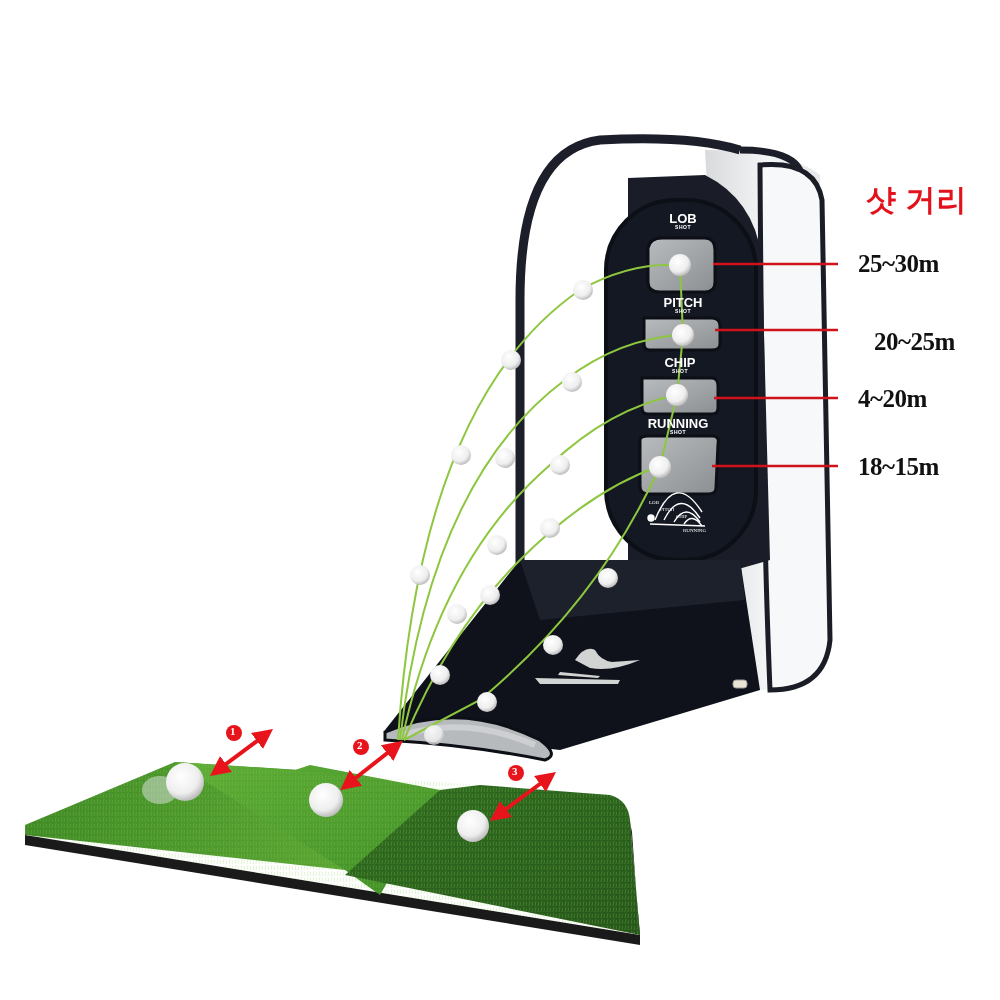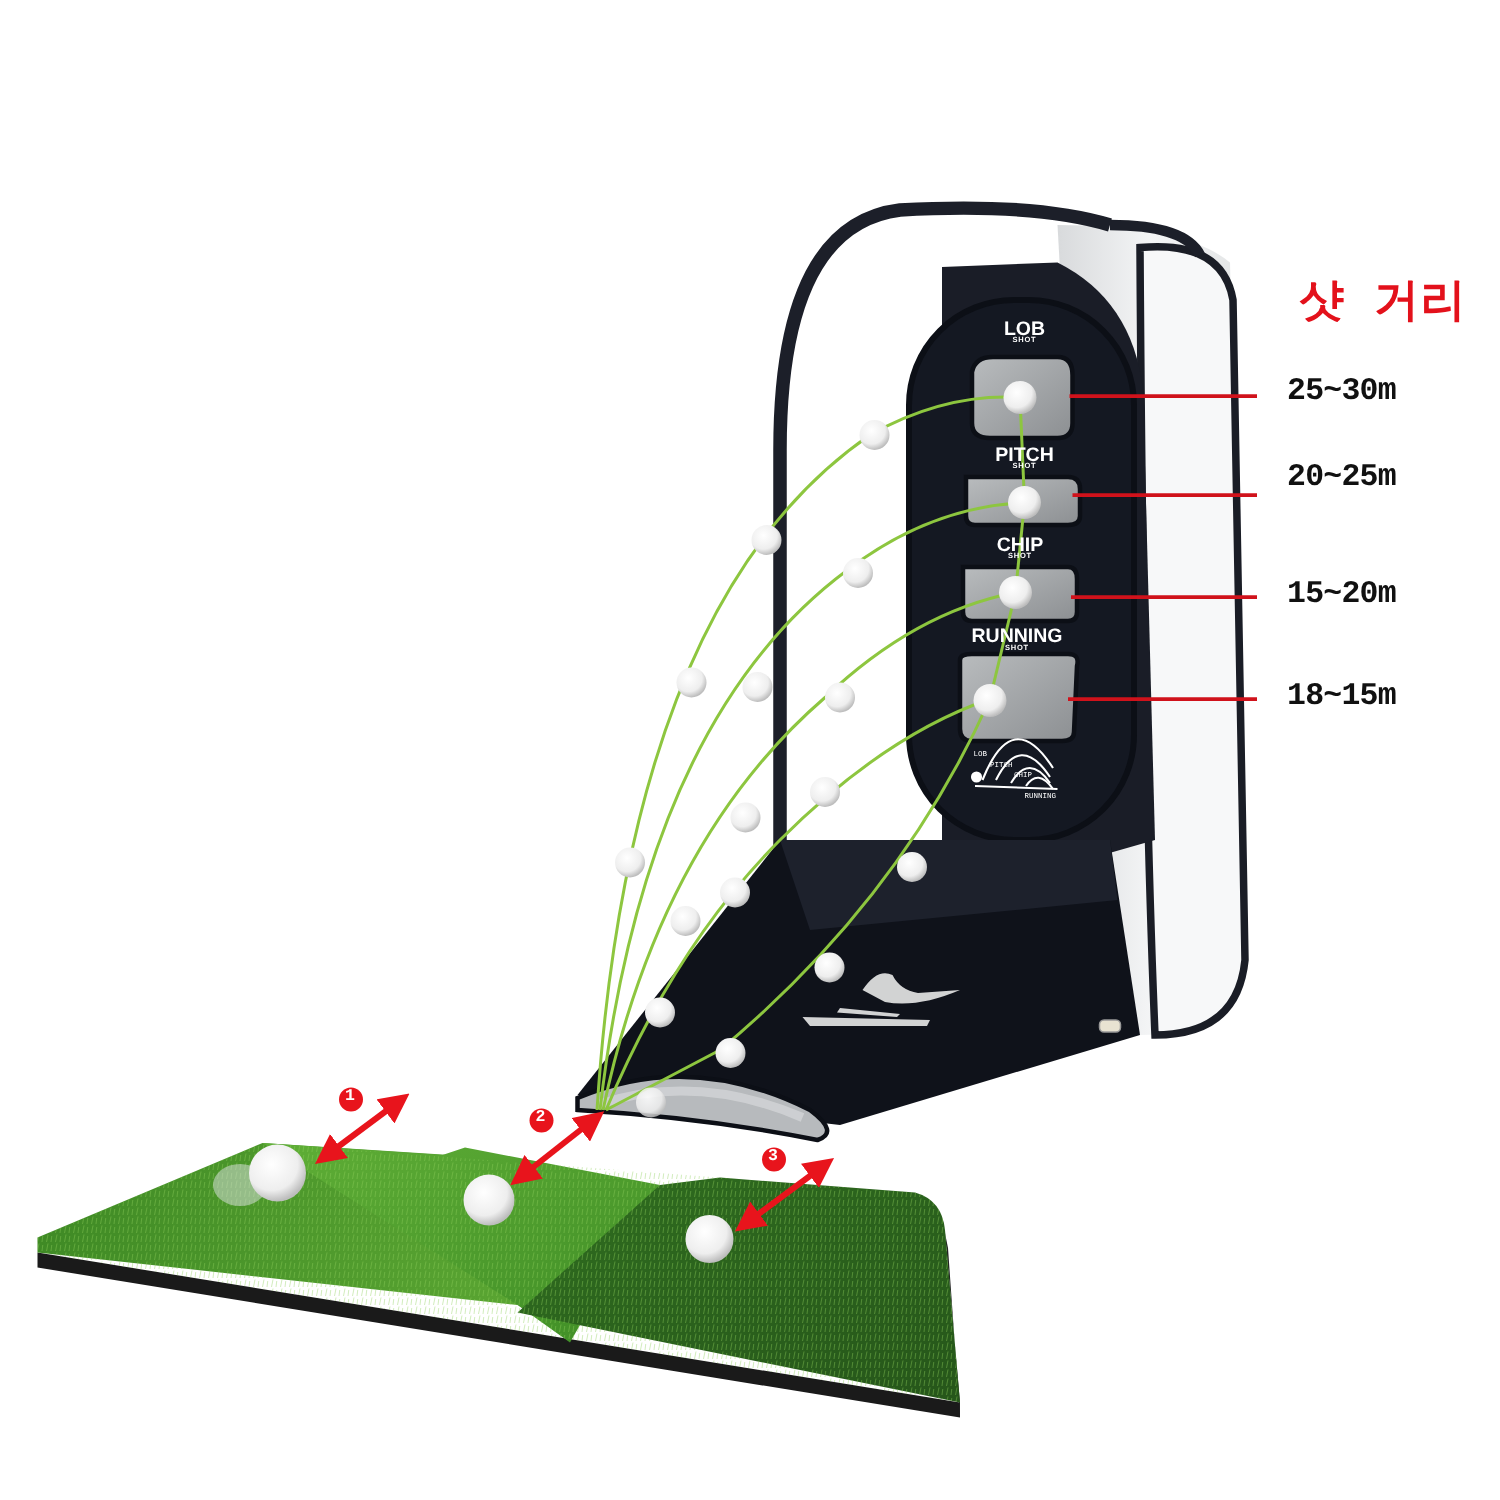--- a/index.html
+++ b/index.html
@@ -1,20 +1,20 @@
 <!DOCTYPE html>
 <html><head>
 <meta charset="utf-8">
 <style>
   html,body{margin:0;padding:0;background:#ffffff;}
   body{width:1000px;height:1000px;position:relative;overflow:hidden;font-family:"DejaVu Sans","Liberation Sans",sans-serif;}
   #scene{position:absolute;left:0;top:0;width:1000px;height:1000px;}
-  .label{position:absolute;font-family:Liberation Mono, monospace;}
+  .label{position:absolute;font-family:Liberation Serif, serif;}
   .title{left:866px;top:180px;font-size:30px;font-weight:bold;letter-spacing:1px;}
-  .dist{left:858px;font-size:21px;font-weight:bold;color:#111;letter-spacing:-0.5px;}
+  .dist{left:858px;font-size:25px;font-weight:bold;color:#111;letter-spacing:-0.5px;}
   .shot{position:absolute;color:#fff;font-weight:bold;font-size:13px;text-align:center;transform:translateX(-50%);line-height:11px;font-family:"Liberation Sans",sans-serif;}
   .shot small{display:block;font-size:5px;line-height:6px;letter-spacing:0.5px;}
 </style>
 </head>
 <body>
 
 <div id="scene">
 <svg width="1000" height="1000" viewBox="0 0 1000 1000" xmlns="http://www.w3.org/2000/svg">
   <defs>
     <radialGradient id="ball" cx="40%" cy="35%" r="65%">
@@ -190,16 +190,16 @@
 
 
 <span class="label" style="left:649px;top:500px;color:#fff;font-size:5px;">LOB</span>
 <span class="label" style="left:660px;top:507px;color:#fff;font-size:5px;">PITCH</span>
 <span class="label" style="left:676px;top:514px;color:#fff;font-size:5px;">CHIP</span>
 <span class="label" style="left:683px;top:528px;color:#fff;font-size:5px;">RUNNING</span>
 
 
 <div class="label title" style="color:#e3111b;">샷 거리</div>
 <div class="label dist" style="top:250px;">25~30m</div>
-<div class="label dist" style="top:307px;">20~25m</div>
-<div class="label dist" style="top:385px;">15~20m</div>
+<div class="label dist" style="top:328px;margin-left:16px;">20~25m</div>
+<div class="label dist" style="top:385px;">4~20m</div>
 <div class="label dist" style="top:453px;">18~15m</div>
 </div>
 
 </body></html>

